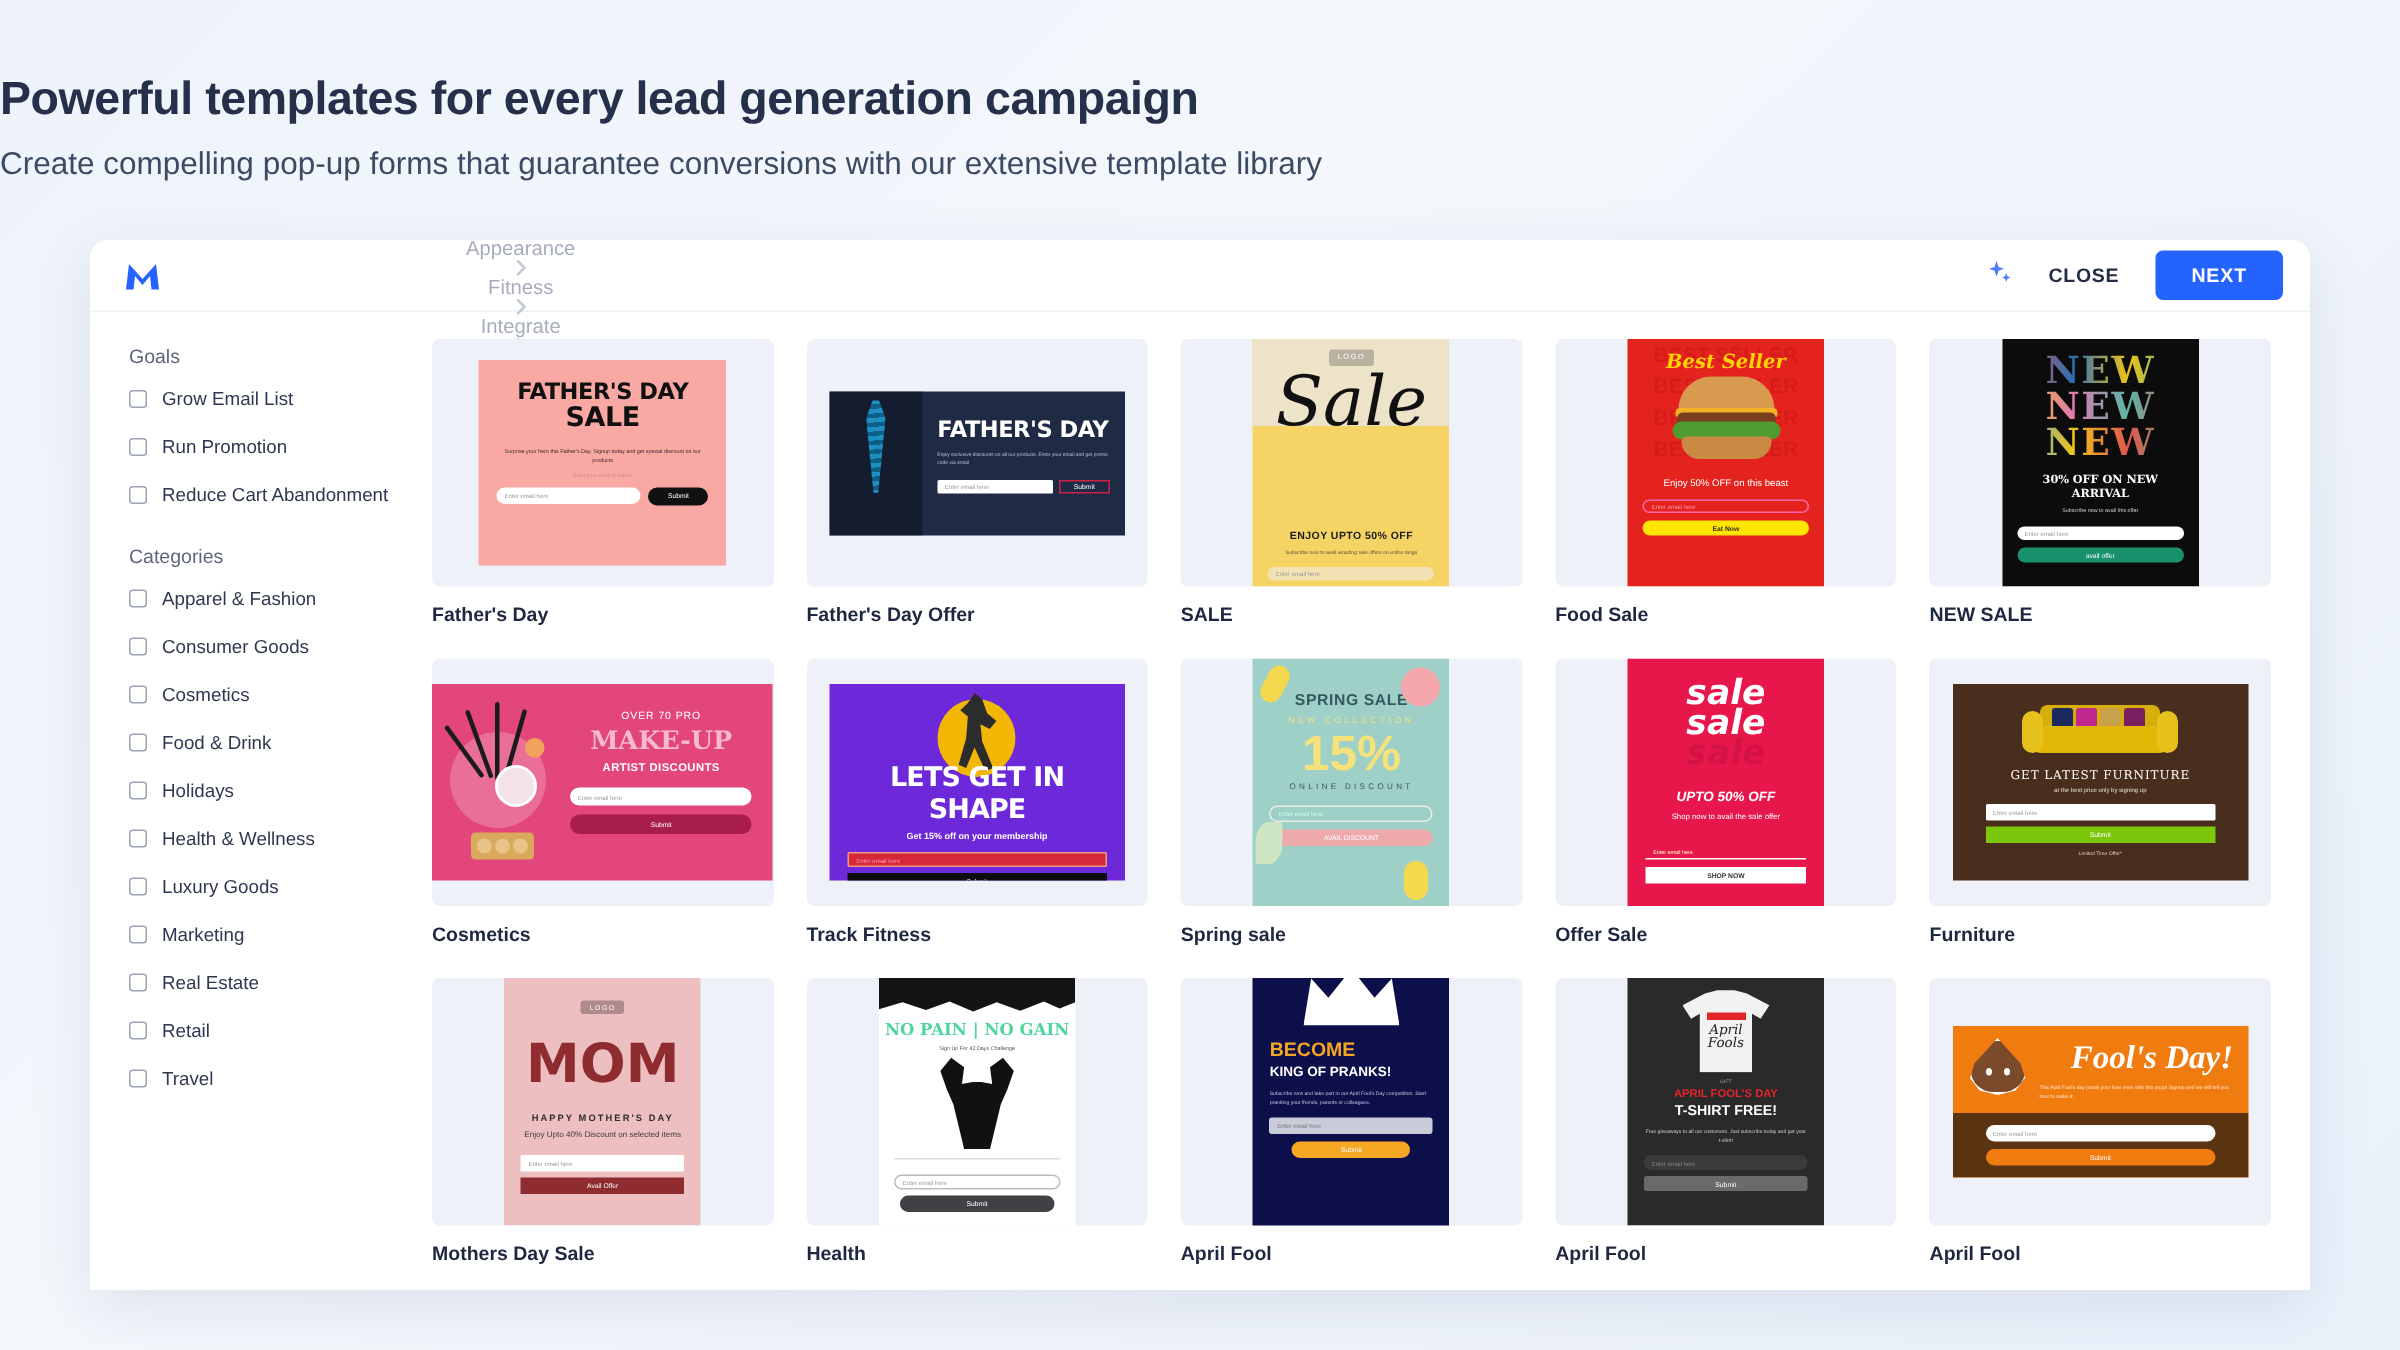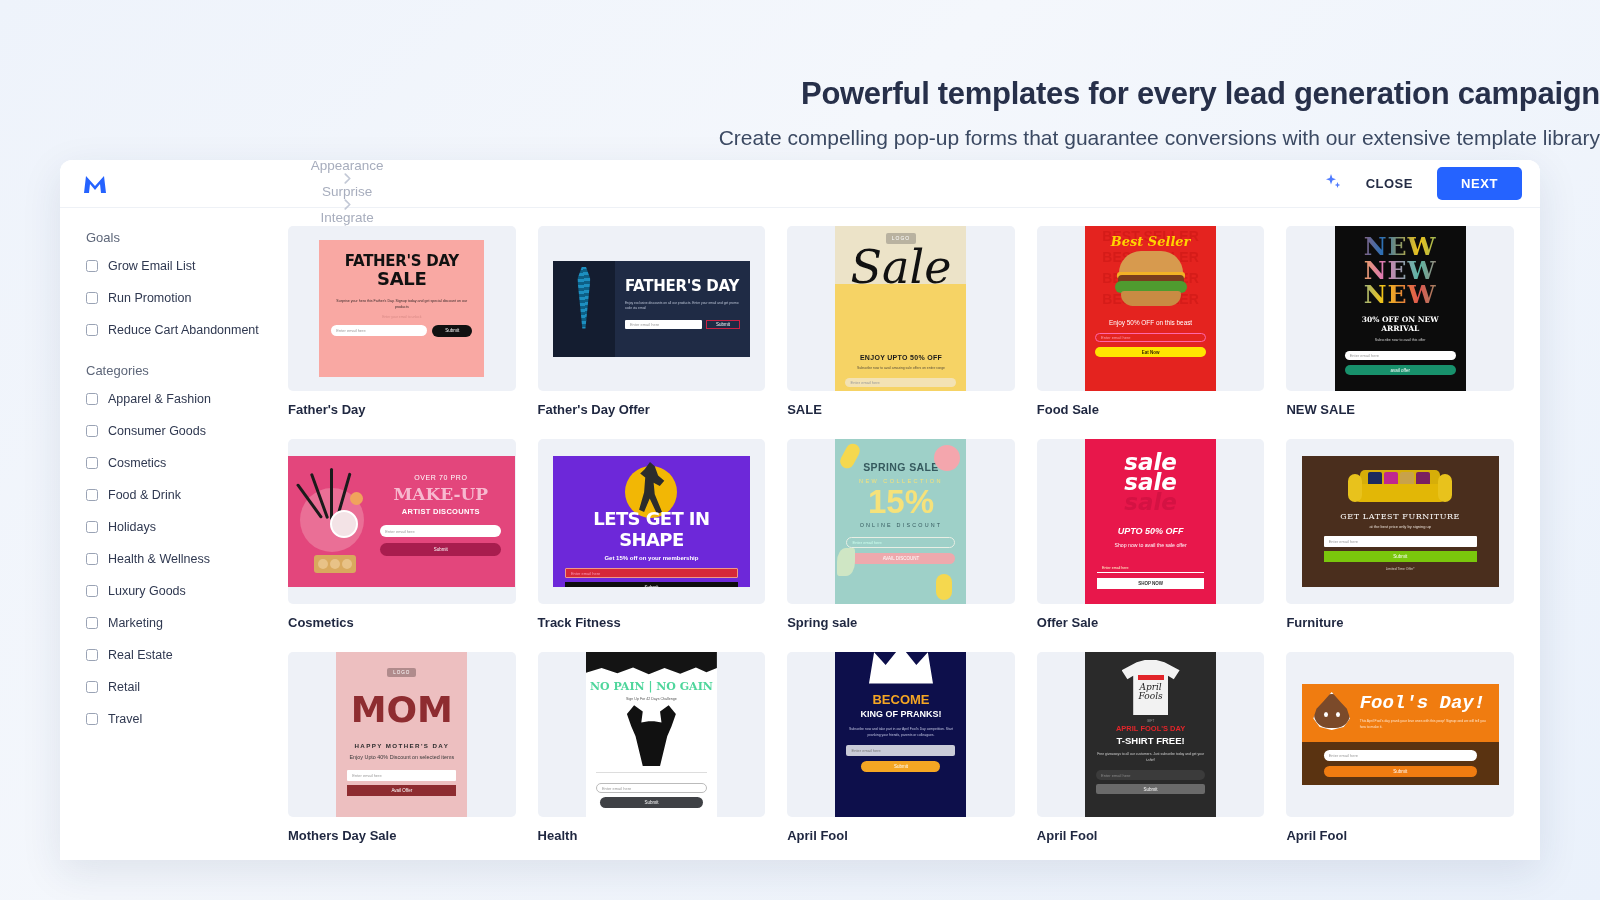--- a/index.html
+++ b/index.html
@@ -2,21 +2,21 @@
 <html><head>
 <meta charset="utf-8">
 <style>
   * { box-sizing: border-box; margin: 0; padding: 0; }
   html, body {
     width: 1600px; height: 900px;
     font-family: "Liberation Sans", sans-serif;
     background: linear-gradient(135deg, #eef3fb 0%, #f4f7fc 40%, #eaf1fb 100%);
     overflow: hidden;
   }
-  .page-head { text-align: right; padding-top: 76px; }
+  .page-head { text-align: left; padding-top: 48px; }
   .page-title {
     font-size: 31px; font-weight: bold; color: #27304a; letter-spacing: -0.3px;
   }
   .page-sub {
     font-size: 21px; color: #3c4a63; margin-top: 14px; font-weight: 400;
   }
   .app-window {
     position: absolute; left: 60px; top: 160px;
     width: 1480px; height: 700px;
     background: #ffffff;
@@ -237,21 +237,21 @@
   .t-health .grunge { height: 26px; background: #141414;
       clip-path: polygon(0 0,100% 0,100% 62%,92% 78%,84% 60%,72% 84%,60% 62%,48% 86%,36% 60%,24% 82%,12% 62%,0 80%); }
   .t-health h4 { color: #4fd69c; font-family: "DejaVu Serif", serif; font-size: 11px; margin-top: 2px; }
   .t-health p { font-size: 3.6px; color: #555; margin-top: 4px; }
   .t-health .torso { width: 72px; height: 62px; margin: 3px auto 0; background: #111;
       clip-path: polygon(16% 16%,26% 2%,38% 12%,36% 30%,46% 28%,54% 28%,64% 30%,62% 12%,74% 2%,84% 16%,78% 36%,72% 52%,62% 100%,38% 100%,28% 52%,22% 36%); }
   .t-health .em { height: 10px; border-radius: 6px; margin: 10px 10px 0; border: .6px solid #bbb; }
   .t-health .sb { height: 11px; border-radius: 6px; background: #3f4145; color: #fff; margin: 4px 14px 0; }
   .t-health .hr { border-top: .6px solid #ddd; margin: 6px 10px 0; }
 
-  .t-prank { width: 131px; height: 214px; background: #0d0f4b; padding: 10px 11px 0; text-align: center; }
+  .t-prank { width: 131px; height: 214px; background: #0d0f4b; padding: 10px 11px 0; text-align: left; }
   .t-prank .crown { width: 64px; height: 40px; margin: 6px auto 0; background: #fff;
       clip-path: polygon(0 100%,8% 22%,26% 54%,50% 6%,74% 54%,92% 22%,100% 100%); position: relative; }
   .t-prank h4 { color: #f5a623; font-size: 13px; font-weight: bold; margin-top: 8px; }
   .t-prank h5 { color: #fff; font-size: 9px; margin-top: 2px; }
   .t-prank p { color: #bfc3e0; font-size: 3.4px; margin-top: 7px; line-height: 1.8; }
   .t-prank .em { height: 11px; border-radius: 2px; margin-top: 7px; background: #c9cbd8; color: #777; }
   .t-prank .sb { height: 11px; border-radius: 6px; background: #f5a623; color: #fff; margin: 5px 15px 0; }
 
   .t-tshirt { width: 131px; height: 165px; background: #2a2a2a; padding: 7px 11px 0; text-align: center; }
   .t-tshirt .shirt { width: 58px; height: 56px; margin: 0 auto; background: #f2f2f2; position: relative;
@@ -266,22 +266,22 @@
   .t-tshirt .em { height: 10px; border-radius: 6px; margin-top: 7px; background: #3b3b3b; color: #888; }
   .t-tshirt .sb { height: 10px; border-radius: 2px; background: #6a6a6a; color: #fff; margin-top: 4px; }
 
   .t-fool { width: 197px; height: 101px; background: #f07c10; display: flex; flex-direction: column; }
   .t-fool .top { flex: 1; display: flex; padding: 8px 10px 0; }
   .t-fool .poop { width: 40px; height: 38px; background: #7b4a2a; border-radius: 50% 50% 42% 42%;
       clip-path: polygon(50% 0,72% 26%,88% 44%,96% 70%,80% 92%,50% 100%,20% 92%,4% 70%,12% 44%,28% 26%);
       position: relative; border: 2px solid #fff; }
   .t-fool .poop .eye { position: absolute; width: 4px; height: 5px; background: #fff; border-radius: 50%; top: 18px; }
   .t-fool .txt { flex: 1; padding-left: 8px; }
-  .t-fool h3 { color: #fff; font-family: Liberation Mono, monospace; font-style: italic;
-      font-size: 19px; font-weight: bold; }
+  .t-fool h3 { color: #fff; font-family: Liberation Serif, serif; font-style: italic;
+      font-size: 22px; font-weight: bold; text-align: right; }
   .t-fool p { color: #ffe6cf; font-size: 3.4px; margin-top: 4px; line-height: 1.8; }
   .t-fool .bot { background: #5a3311; padding: 8px 22px; }
   .t-fool .em { height: 11px; border-radius: 7px; }
   .t-fool .sb { height: 11px; border-radius: 7px; background: #f07c10; color: #fff; margin-top: 5px; }
 </style>
 </head>
 <body>
 
 <div class="page-head">
   <div class="page-title">Powerful templates for every lead generation campaign</div>
@@ -320,21 +320,21 @@
         </span>
         <div class="step">
           <span class="step-label">Appearance</span>
         </div>
         <span class="chev">
           <svg viewBox="0 0 10 10">
             <path d="M3 1 L7 5 L3 9" stroke="currentColor" stroke-width="1.6" fill="none" stroke-linecap="round" stroke-linejoin="round"></path>
           </svg>
         </span>
         <div class="step">
-          <span class="step-label">Surprise</span>
+          <span class="step-label">Fitness</span>
         </div>
         <span class="chev">
           <svg viewBox="0 0 10 10">
             <path d="M3 1 L7 5 L3 9" stroke="currentColor" stroke-width="1.6" fill="none" stroke-linecap="round" stroke-linejoin="round"></path>
           </svg>
         </span>
         <div class="step">
           <span class="step-label">Integrate</span>
         </div>
         <span class="chev">

